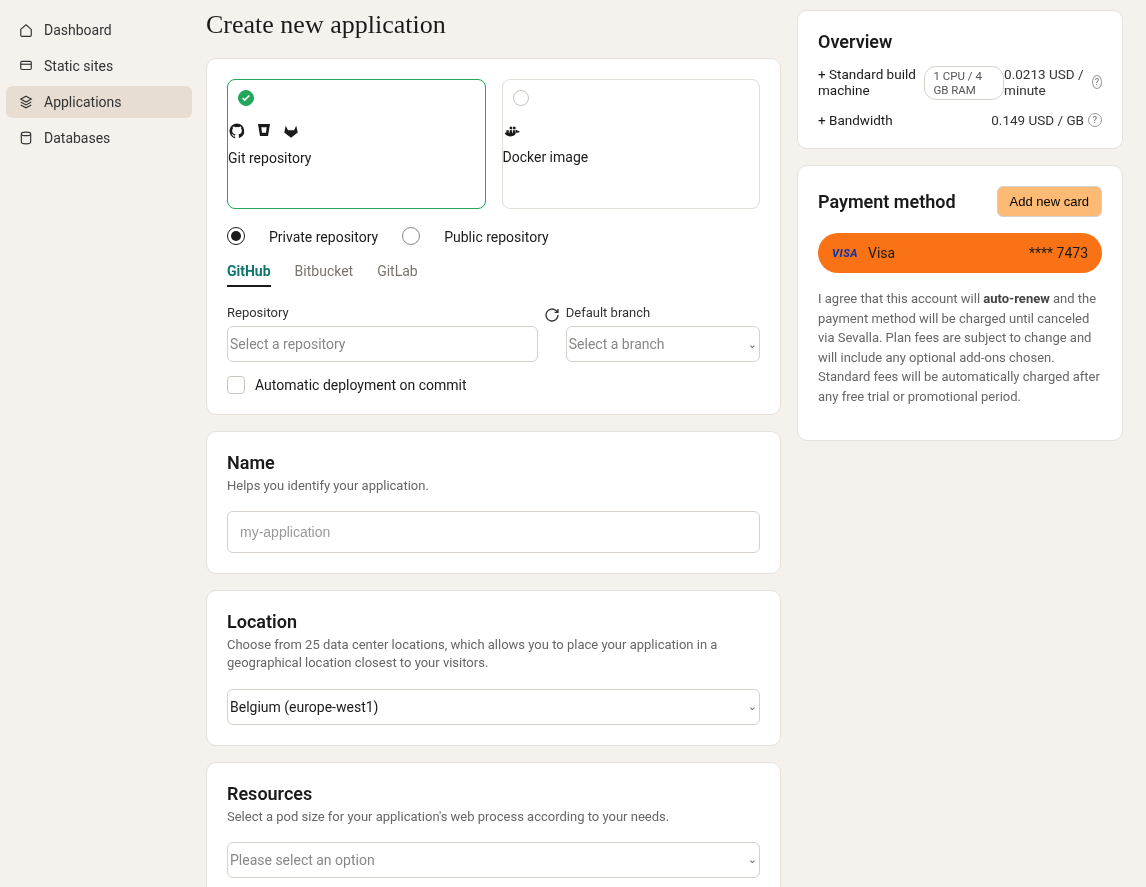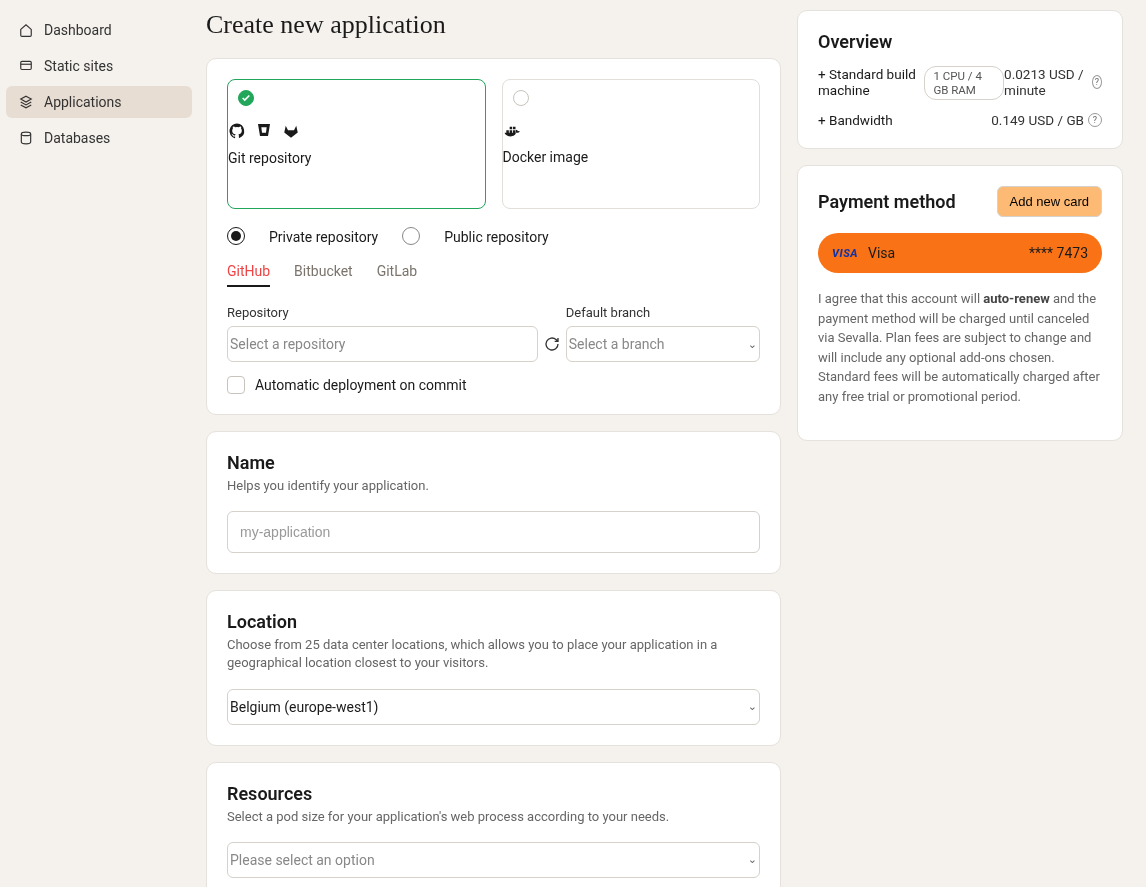--- a/index.html
+++ b/index.html
@@ -82,22 +82,22 @@
 .radio-circle {
   width:18px; height:18px; border-radius:50%;
   border:1.5px solid #888; display:flex; align-items:center; justify-content:center;
 }
 .radio-circle.checked::after {
   content:""; width:10px; height:10px; border-radius:50%; background:#1a1a1a;
 }
 .radio-circle.checked { border-color:#1a1a1a; }
 .tabs { display:flex; gap:24px; margin-bottom:18px; }
 .tab { padding-bottom:6px; cursor:pointer; color:#7a746c; border-bottom:2px solid transparent; }
-.tab.active { color:#ef4444; border-bottom-color:#1a1a1a; font-weight:400; }
-.field-row2 { display:flex; gap:4px; align-items:flex-end; margin-bottom:14px; }
+.tab.active { color:#0f766e; border-bottom-color:#1a1a1a; font-weight:700; }
+.field-row2 { display:flex; gap:4px; align-items:flex-start; margin-bottom:14px; }
 .field { flex:1; }
 .field-label { font-size:13px; margin-bottom:6px; display:block; color:#333; }
 .select-box, .input-box {
   width:100%;
   border:1px solid #d6d1ca;
   border-radius:6px;
   padding: 9px 2px;
   background:#fff;
   display:flex;
   align-items:center;

